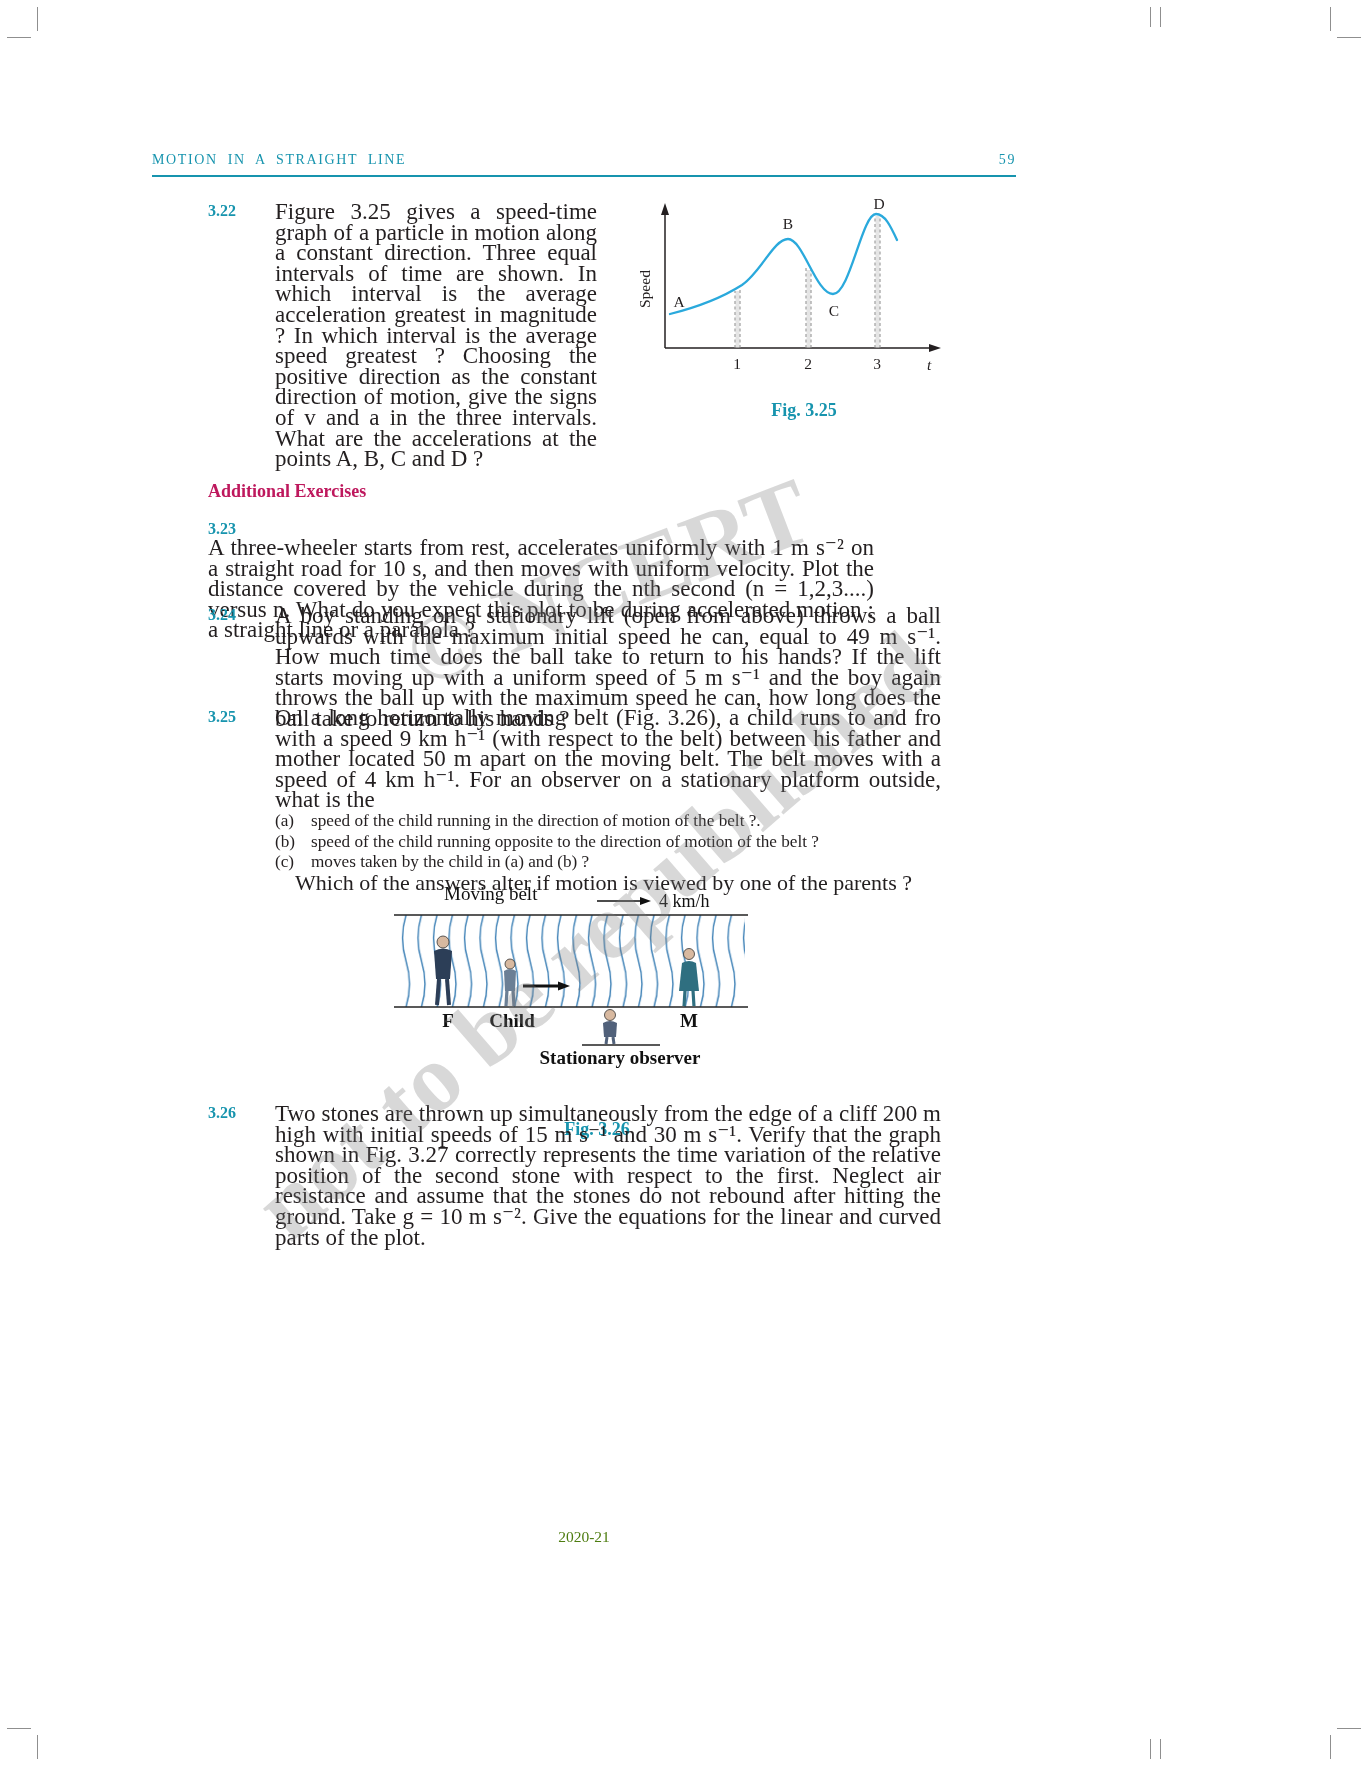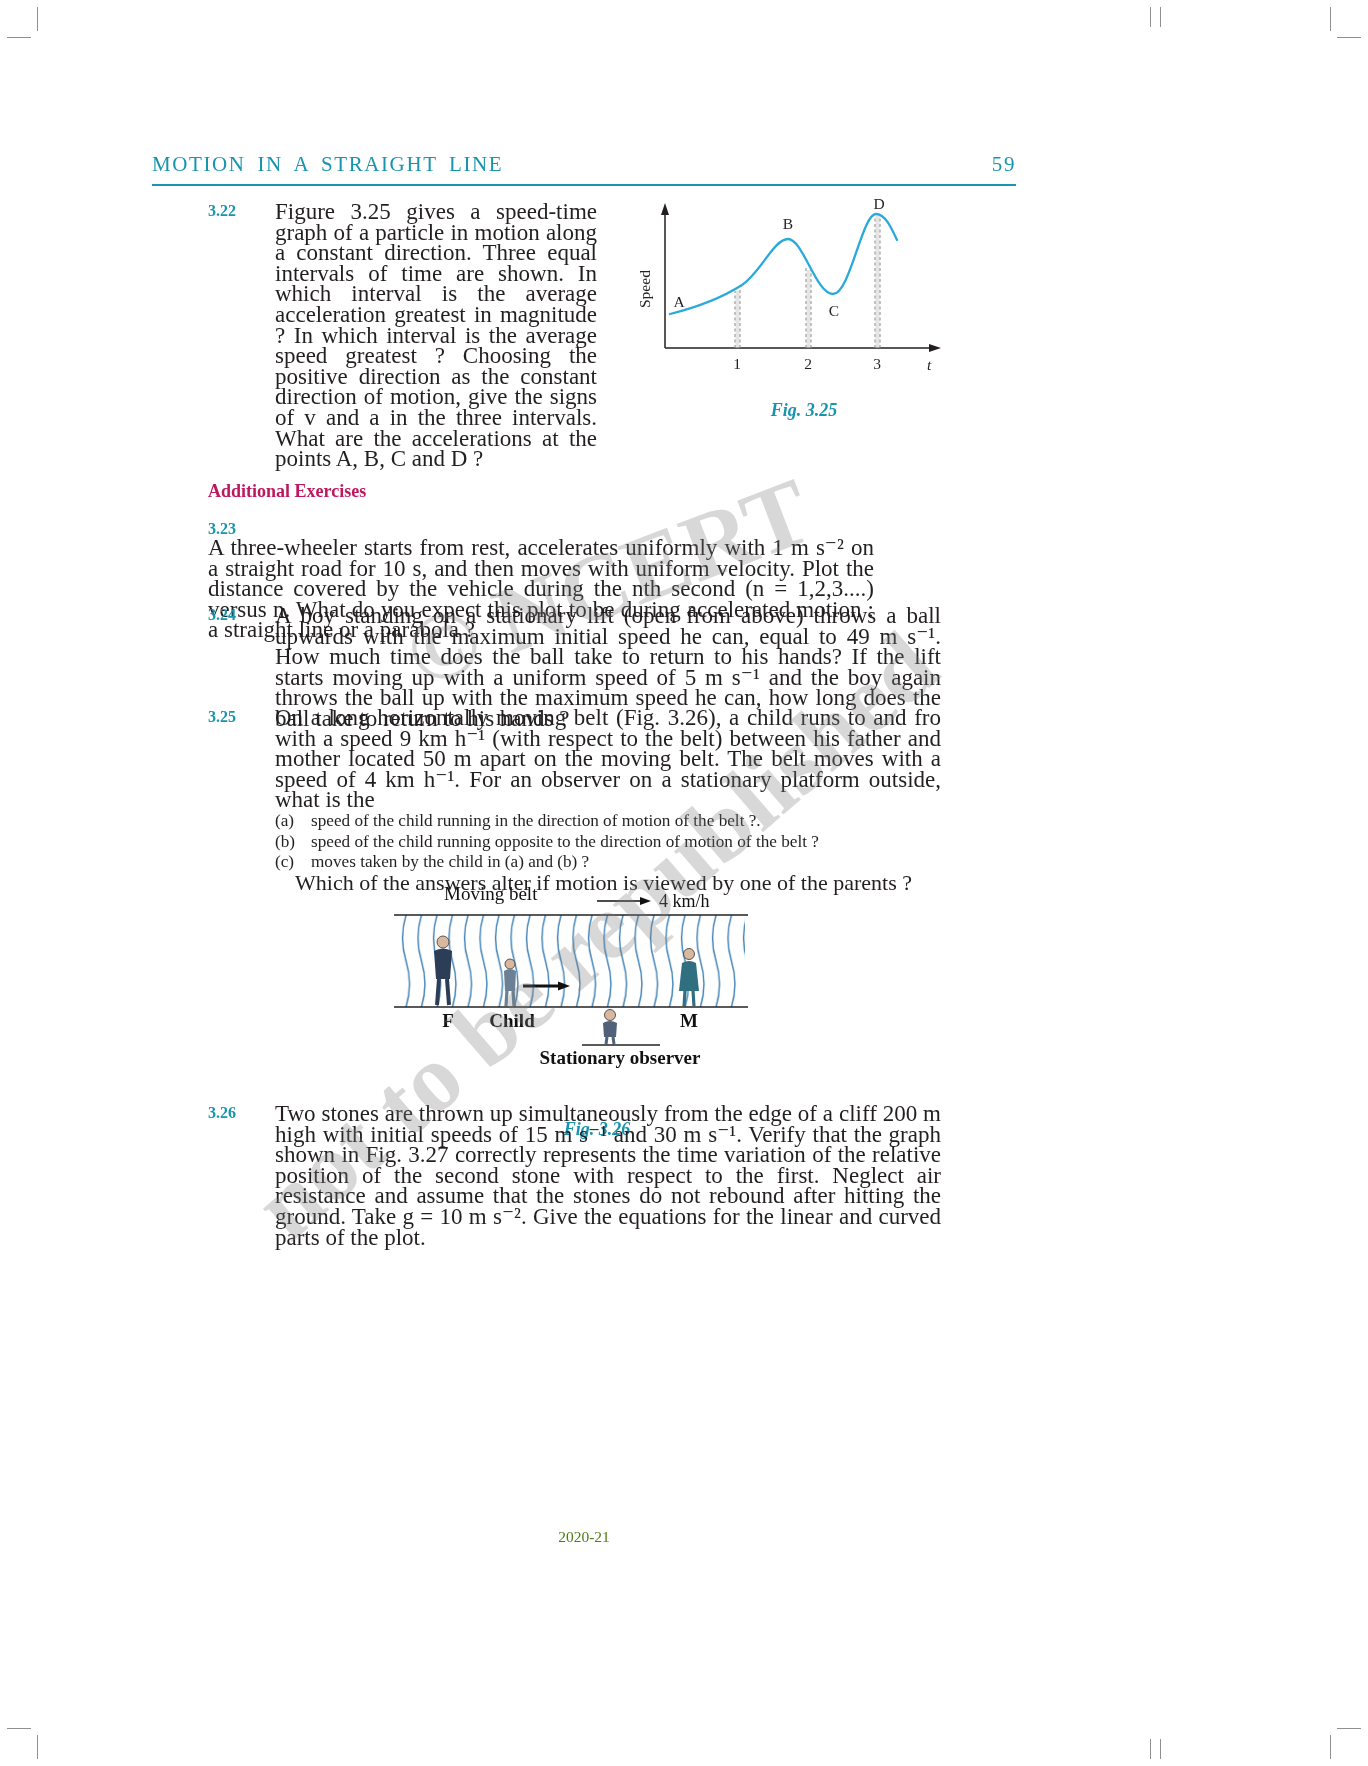--- a/index.html
+++ b/index.html
@@ -8,42 +8,42 @@
     position:relative; width:1368px; height:1766px; background:#ffffff;
     font-family:"Liberation Serif","DejaVu Serif",serif; color:#231f20;
     overflow:hidden; margin:0 auto;
   }
   
   .mark { position:absolute; background:#8f8f8f; }
   
   .header {
     position:absolute; left:152px; top:152px; width:864px;
     display:flex; justify-content:space-between; align-items:flex-end;
-    color:#1794ae; font-size:21px; letter-spacing:1.6px; word-spacing:5px;
+    color:#1794ae; font-size:14px; letter-spacing:1.6px; word-spacing:5px;
     border-bottom:2px solid #1794ae; padding-bottom:7px;
   }
   
   .problem { position:absolute; display:flex; }
   .pnum { width:67px; flex:none; font-weight:bold; color:#1794ae; font-size:16px; }
   .ptext { font-size:23px; line-height:20.6px; text-align:justify; color:#231f20; }
   .ptext.narrow { width:322px; }
   .ptext.wide, .pbody { width:666px; }
   .pbody .ptext { width:666px; }
   .subitem { display:flex; font-size:17.2px; line-height:20.6px; }
   .sublabel { width:36px; flex:none; }
   .subtext { flex:1; }
   .followup { font-size:22px; line-height:20.6px; margin-left:20px; }
   .section-heading {
     position:absolute; left:208px; top:481px;
     color:#be185d; font-weight:bold; font-size:18px;
   }
   
   .figwrap { position:absolute; }
   .figcap {
-    text-align:center; color:#1794ae; font-weight:bold; font-style:italic;
+    text-align:center; color:#1794ae; font-weight:bold; 
     font-size:18px; margin-top:0px;
   }
   
   .footer {
     position:absolute; left:152px; top:1528px; width:864px;
     text-align:center; font-size:15.5px; color:#4d7c0f;
   }
   
   .wm {
     position:absolute; white-space:nowrap; pointer-events:none; z-index:40;

